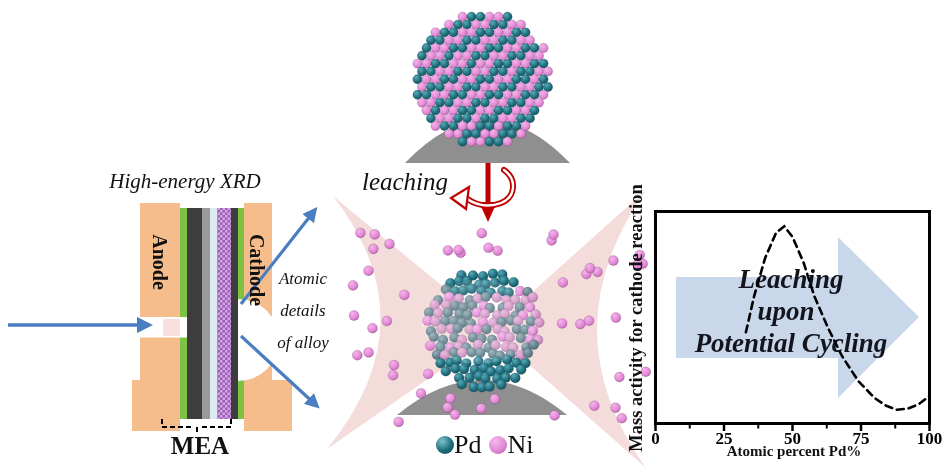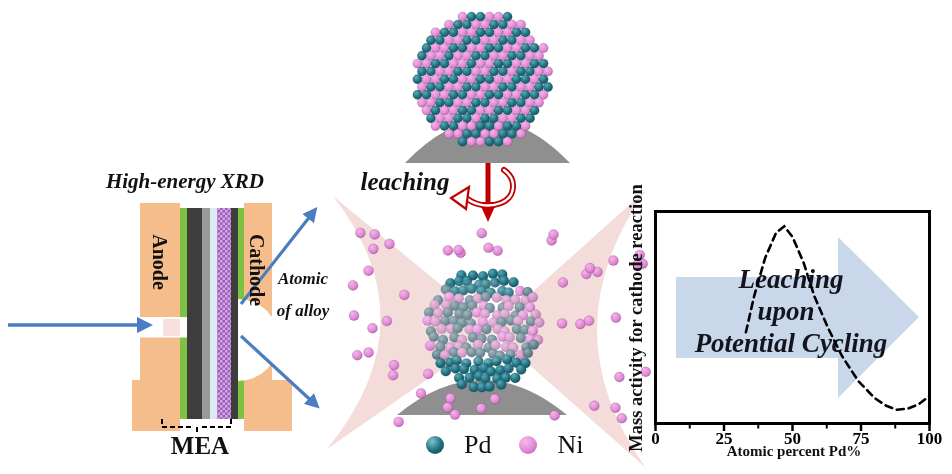--- a/index.html
+++ b/index.html
@@ -1,32 +1,32 @@
 <!DOCTYPE html>
 <html style="--c-teal: #1e6b7a; --c-pink: #e08ad6; --c-orange: #f5bd8b; --c-green: #7dc242; --c-purple: #8f63c2; --c-purple-dot: #e2a3dc; --c-layer-dark: #3d3d3d; --c-layer-gray: #9a9a9a; --c-layer-lightblue: #dfe9f2; --c-beam-pink: #f3dcda; --c-arrow-blue: #4a7ec0; --c-arrow-red: #c00000; --c-support-gray: #8f8f8f; --c-big-arrow-blue: #c8d7ea;"><head>
 <meta charset="utf-8">
 <style>
   html,body{margin:0;padding:0;background:#fff;}
   .abstract{position:relative;width:952px;height:474px;background:#fff;overflow:hidden;
             font-family:"Liberation Serif",serif;color:#111;}
   .abstract svg{position:absolute;left:0;top:0;}
   .lbl{position:absolute;white-space:nowrap;}
   .bold{font-weight:bold;}
-  .bi{font-weight:bold;font-style:italic;}
+  .bi{font-weight:normal;font-style:italic;}
   .ctr{text-align:center;}
   .rot90{transform:rotate(90deg);transform-origin:center center;}
   .rotm90{transform:rotate(-90deg);transform-origin:center center;}
   .xrd-title{left:92px;top:169px;width:186px;font-size:21px;}
   .xray-label{left:0px;top:257px;width:148px;font-size:21px;line-height:25px;}
   .anode-label{left:105px;top:251px;width:110px;height:22px;font-size:20px;}
   .cathode-label{left:192px;top:259px;width:130px;height:22px;font-size:20px;}
   .mea-label{left:160px;top:432px;width:80px;font-size:25px;text-align:center;}
   .beam-caption{left:243px;top:263px;width:120px;font-size:17px;line-height:32px;}
   .leaching-label{left:340px;top:168px;width:130px;font-size:25px;}
-  .legend{position:absolute;left:426px;top:430px;display:flex;align-items:center;gap:20px;font-size:26px;}
+  .legend{position:absolute;left:436px;top:430px;display:flex;align-items:center;gap:0;font-size:26px;}
   .legend .sph{width:18px;height:18px;border-radius:50%;display:inline-block;}
   .sph-pd{background:radial-gradient(circle at 35% 30%,#7fc3cf,var(--c-teal) 55%,#0d4a55);}
   .sph-ni{background:radial-gradient(circle at 35% 30%,#f6b9ec,var(--c-pink) 55%,#b44fa0);}
   .ylabel{left:477px;top:307px;width:320px;height:22px;font-size:18.5px;}
   .xlabel{left:659px;top:443px;width:270px;font-size:15px;}
   .svg-annot{font-family:"Liberation Serif",serif;font-weight:bold;font-style:italic;
              font-size:27px;fill:#14141e;}
   .svg-tick{font-family:"Liberation Serif",serif;font-weight:bold;font-size:17px;fill:#000;}
 </style>
 </head>
@@ -549,20 +549,21 @@
 
   <div class="lbl bi ctr xrd-title">High-energy XRD</div>
 
 
   <div class="lbl bold ctr rot90 anode-label">Anode</div>
   <div class="lbl bold ctr rot90 cathode-label">Cathode</div>
   <div class="lbl bold ctr mea-label">MEA</div>
 
   <div class="lbl bi ctr beam-caption">
     <div>Atomic</div>
+    <div>details</div>
     <div>of alloy</div>
   </div>
 
   <div class="lbl bi ctr leaching-label">leaching</div>
 
   <div class="legend">
     <span class="sph sph-pd"></span>
     <span>Pd</span>
     <span class="sph sph-ni" style="margin-left:8px"></span>
     <span>Ni</span>

